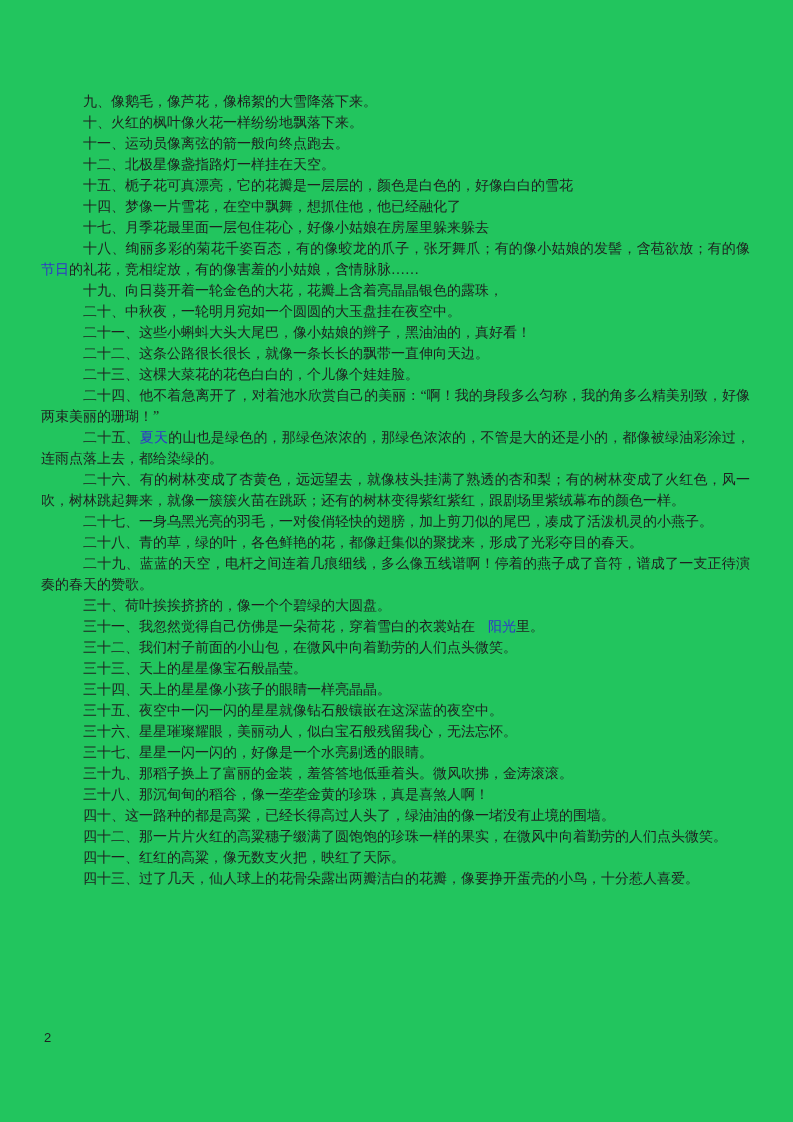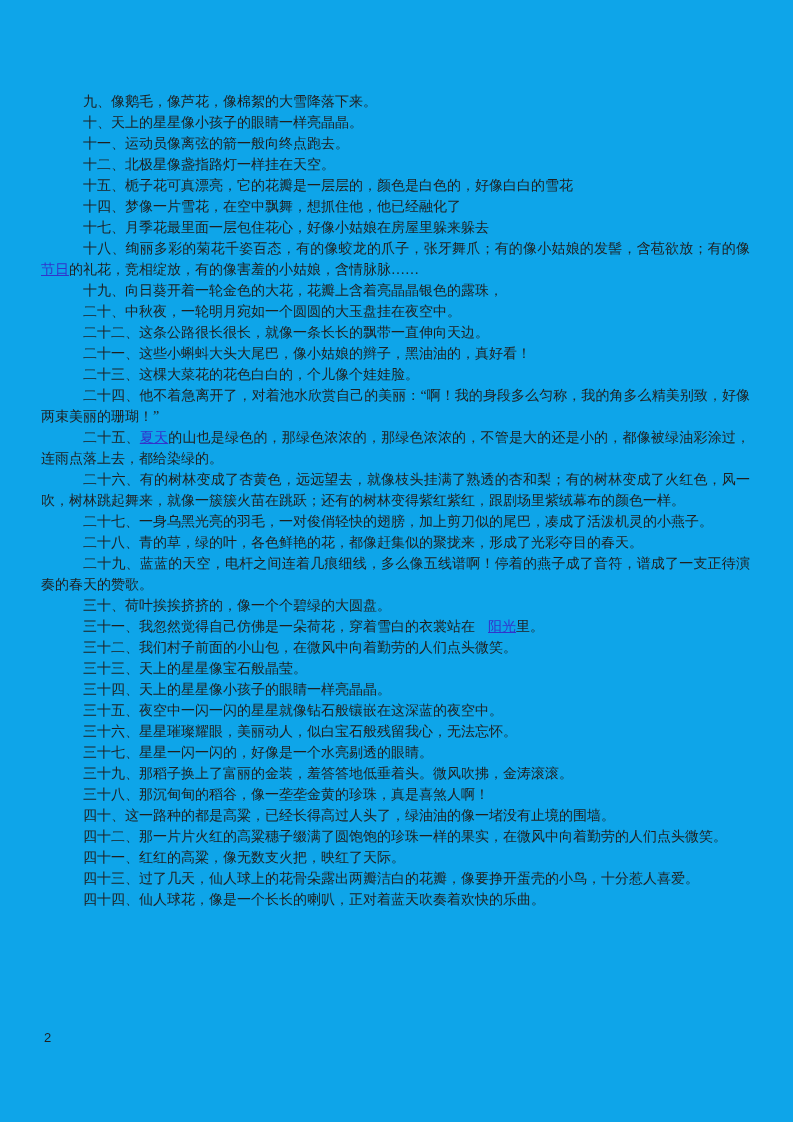--- a/index.html
+++ b/index.html
@@ -4,70 +4,69 @@
 <style>
   html, body {
     margin: 0;
     padding: 0;
     background: #ffffff;
   }
   .page {
     position: relative;
     width: 793px;
     height: 1122px;
-    background: #0ea5e9;
+    background: #22c55e;
     overflow: hidden;
     font-family: "Liberation Serif", "DejaVu Serif", serif;
   }
   .content {
     position: absolute;
     top: 91px;
     left: 41px;
     width: 709px;
     font-size: 14px;
     line-height: 21px;
     color: #1f1f1f;
     text-align: justify;
   }
   .content p {
     margin: 0;
     padding: 0;
     text-indent: 42px;
   }
   .content a.doclink {
-    text-decoration: underline;
     cursor: pointer;
   }
   .page-number {
     position: absolute;
     left: 44px;
     top: 1029px;
     font-size: 13px;
     line-height: 17px;
     color: #1f1f1f;
     font-family: "Liberation Sans", "DejaVu Sans", sans-serif;
   }
 </style>
 </head>
 <body>
 
 <div class="page">
   <div class="content" id="sentence-list" style="color: rgb(31, 31, 31);">
       <p><span>九、像鹅毛，像芦花，像棉絮的大雪降落下来。</span></p>
-      <p><span>十、天上的星星像小孩子的眼睛一样亮晶晶。</span></p>
+      <p><span>十、火红的枫叶像火花一样纷纷地飘落下来。</span></p>
       <p><span>十一、运动员像离弦的箭一般向终点跑去。</span></p>
       <p><span>十二、北极星像盏指路灯一样挂在天空。</span></p>
       <p><span>十五、栀子花可真漂亮，它的花瓣是一层层的，颜色是白色的，好像白白的雪花</span></p>
       <p><span>十四、梦像一片雪花，在空中飘舞，想抓住他，他已经融化了</span></p>
       <p><span>十七、月季花最里面一层包住花心，好像小姑娘在房屋里躲来躲去</span></p>
       <p><span>十八、绚丽多彩的菊花千姿百态，有的像蛟龙的爪子，张牙舞爪；有的像小姑娘的发髻，含苞欲放；有的像</span><a class="doclink" style="color: rgb(51, 51, 204);">节日</a><span>的礼花，竞相绽放，有的像害羞的小姑娘，含情脉脉……</span></p>
       <p><span>十九、向日葵开着一轮金色的大花，花瓣上含着亮晶晶银色的露珠，</span></p>
       <p><span>二十、中秋夜，一轮明月宛如一个圆圆的大玉盘挂在夜空中。</span></p>
+      <p><span>二十一、这些小蝌蚪大头大尾巴，像小姑娘的辫子，黑油油的，真好看！</span></p>
       <p><span>二十二、这条公路很长很长，就像一条长长的飘带一直伸向天边。</span></p>
-      <p><span>二十一、这些小蝌蚪大头大尾巴，像小姑娘的辫子，黑油油的，真好看！</span></p>
       <p><span>二十三、这棵大菜花的花色白白的，个儿像个娃娃脸。</span></p>
       <p><span>二十四、他不着急离开了，对着池水欣赏自己的美丽：“啊！我的身段多么匀称，我的角多么精美别致，好像两束美丽的珊瑚！”</span></p>
       <p><span>二十五、</span><a class="doclink" style="color: rgb(51, 51, 204);">夏天</a><span>的山也是绿色的，那绿色浓浓的，那绿色浓浓的，不管是大的还是小的，都像被绿油彩涂过，连雨点落上去，都给染绿的。</span></p>
       <p><span>二十六、有的树林变成了杏黄色，远远望去，就像枝头挂满了熟透的杏和梨；有的树林变成了火红色，风一吹，树林跳起舞来，就像一簇簇火苗在跳跃；还有的树林变得紫红紫红，跟剧场里紫绒幕布的颜色一样。</span></p>
       <p><span>二十七、一身乌黑光亮的羽毛，一对俊俏轻快的翅膀，加上剪刀似的尾巴，凑成了活泼机灵的小燕子。</span></p>
       <p><span>二十八、青的草，绿的叶，各色鲜艳的花，都像赶集似的聚拢来，形成了光彩夺目的春天。</span></p>
       <p><span>二十九、蓝蓝的天空，电杆之间连着几痕细线，多么像五线谱啊！停着的燕子成了音符，谱成了一支正待演奏的春天的赞歌。</span></p>
       <p><span>三十、荷叶挨挨挤挤的，像一个个碧绿的大圆盘。</span></p>
       <p><span>三十一、我忽然觉得自己仿佛是一朵荷花，穿着雪白的衣裳站在</span><a class="doclink" style="color: rgb(51, 51, 204); padding-left: 13px;">阳光</a><span>里。</span></p>
       <p><span>三十二、我们村子前面的小山包，在微风中向着勤劳的人们点头微笑。</span></p>
@@ -75,16 +74,15 @@
       <p><span>三十四、天上的星星像小孩子的眼睛一样亮晶晶。</span></p>
       <p><span>三十五、夜空中一闪一闪的星星就像钻石般镶嵌在这深蓝的夜空中。</span></p>
       <p><span>三十六、星星璀璨耀眼，美丽动人，似白宝石般残留我心，无法忘怀。</span></p>
       <p><span>三十七、星星一闪一闪的，好像是一个水亮剔透的眼睛。</span></p>
       <p><span>三十九、那稻子换上了富丽的金装，羞答答地低垂着头。微风吹拂，金涛滚滚。</span></p>
       <p><span>三十八、那沉甸甸的稻谷，像一垄垄金黄的珍珠，真是喜煞人啊！</span></p>
       <p><span>四十、这一路种的都是高粱，已经长得高过人头了，绿油油的像一堵没有止境的围墙。</span></p>
       <p><span>四十二、那一片片火红的高粱穗子缀满了圆饱饱的珍珠一样的果实，在微风中向着勤劳的人们点头微笑。</span></p>
       <p><span>四十一、红红的高粱，像无数支火把，映红了天际。</span></p>
       <p><span>四十三、过了几天，仙人球上的花骨朵露出两瓣洁白的花瓣，像要挣开蛋壳的小鸟，十分惹人喜爱。</span></p>
-      <p><span>四十四、仙人球花，像是一个长长的喇叭，正对着蓝天吹奏着欢快的乐曲。</span></p>
     </div>
   <div class="page-number">2</div>
 </div>
 
 </body></html>

